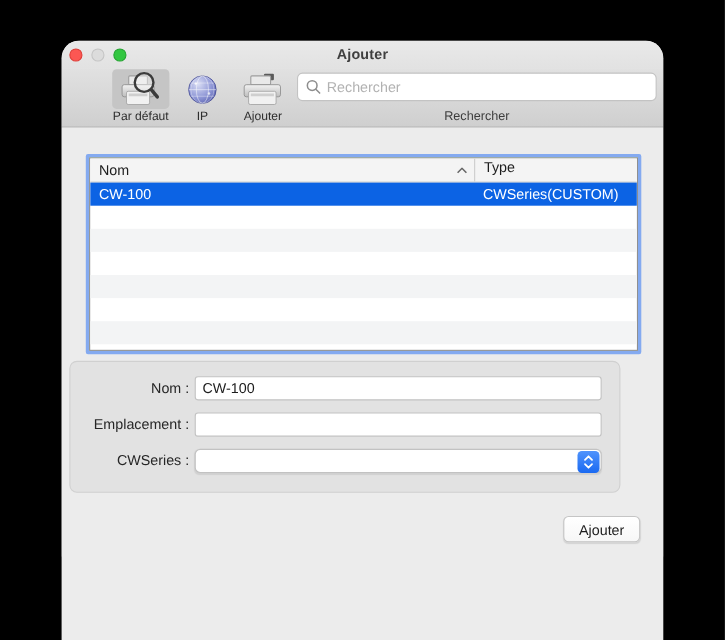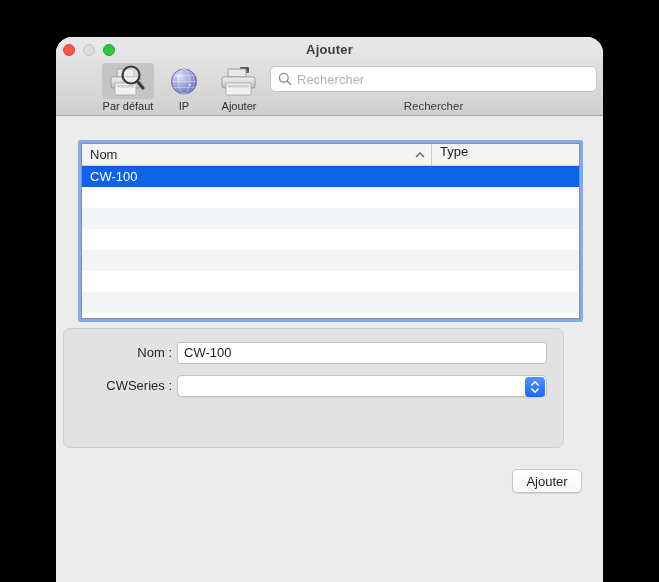--- a/index.html
+++ b/index.html
@@ -204,36 +204,41 @@
               <path d="M1 5 L5 1 L9 5" fill="none" stroke="#666" stroke-width="1.4"></path>
             </svg>
           </div>
           <div class="t-col-type">
             <span class="hdr-text">Type</span>
           </div>
         </div>
         <div class="t-body">
           <div class="t-row selected">
             <div class="c1">CW-100</div>
+            <div class="c2">CWSeries(CUSTOM)</div>
           </div>
           <div class="t-row"></div>
           <div class="t-row"></div>
           <div class="t-row"></div>
           <div class="t-row"></div>
           <div class="t-row"></div>
           <div class="t-row"></div>
           <div class="t-row"></div>
         </div>
       </div>
     </div>
 
     <div class="form-box">
       <div class="f-row">
         <div class="f-label">Nom :</div>
         <input class="f-input" type="text" value="CW-100" style="">
+      </div>
+      <div class="f-row">
+        <div class="f-label">Emplacement :</div>
+        <input class="f-input" type="text" value="" style="">
       </div>
       <div class="f-row">
         <div class="f-label">CWSeries :</div>
         <div class="f-select">
           <span class="sel-stepper">
             <svg width="10" height="14" viewBox="0 0 10 14">
               <path d="M1.8 5 L5 1.8 L8.2 5" fill="none" stroke="#fff" stroke-width="1.6" stroke-linecap="round" stroke-linejoin="round"></path>
               <path d="M1.8 9 L5 12.2 L8.2 9" fill="none" stroke="#fff" stroke-width="1.6" stroke-linecap="round" stroke-linejoin="round"></path>
             </svg>
           </span>

